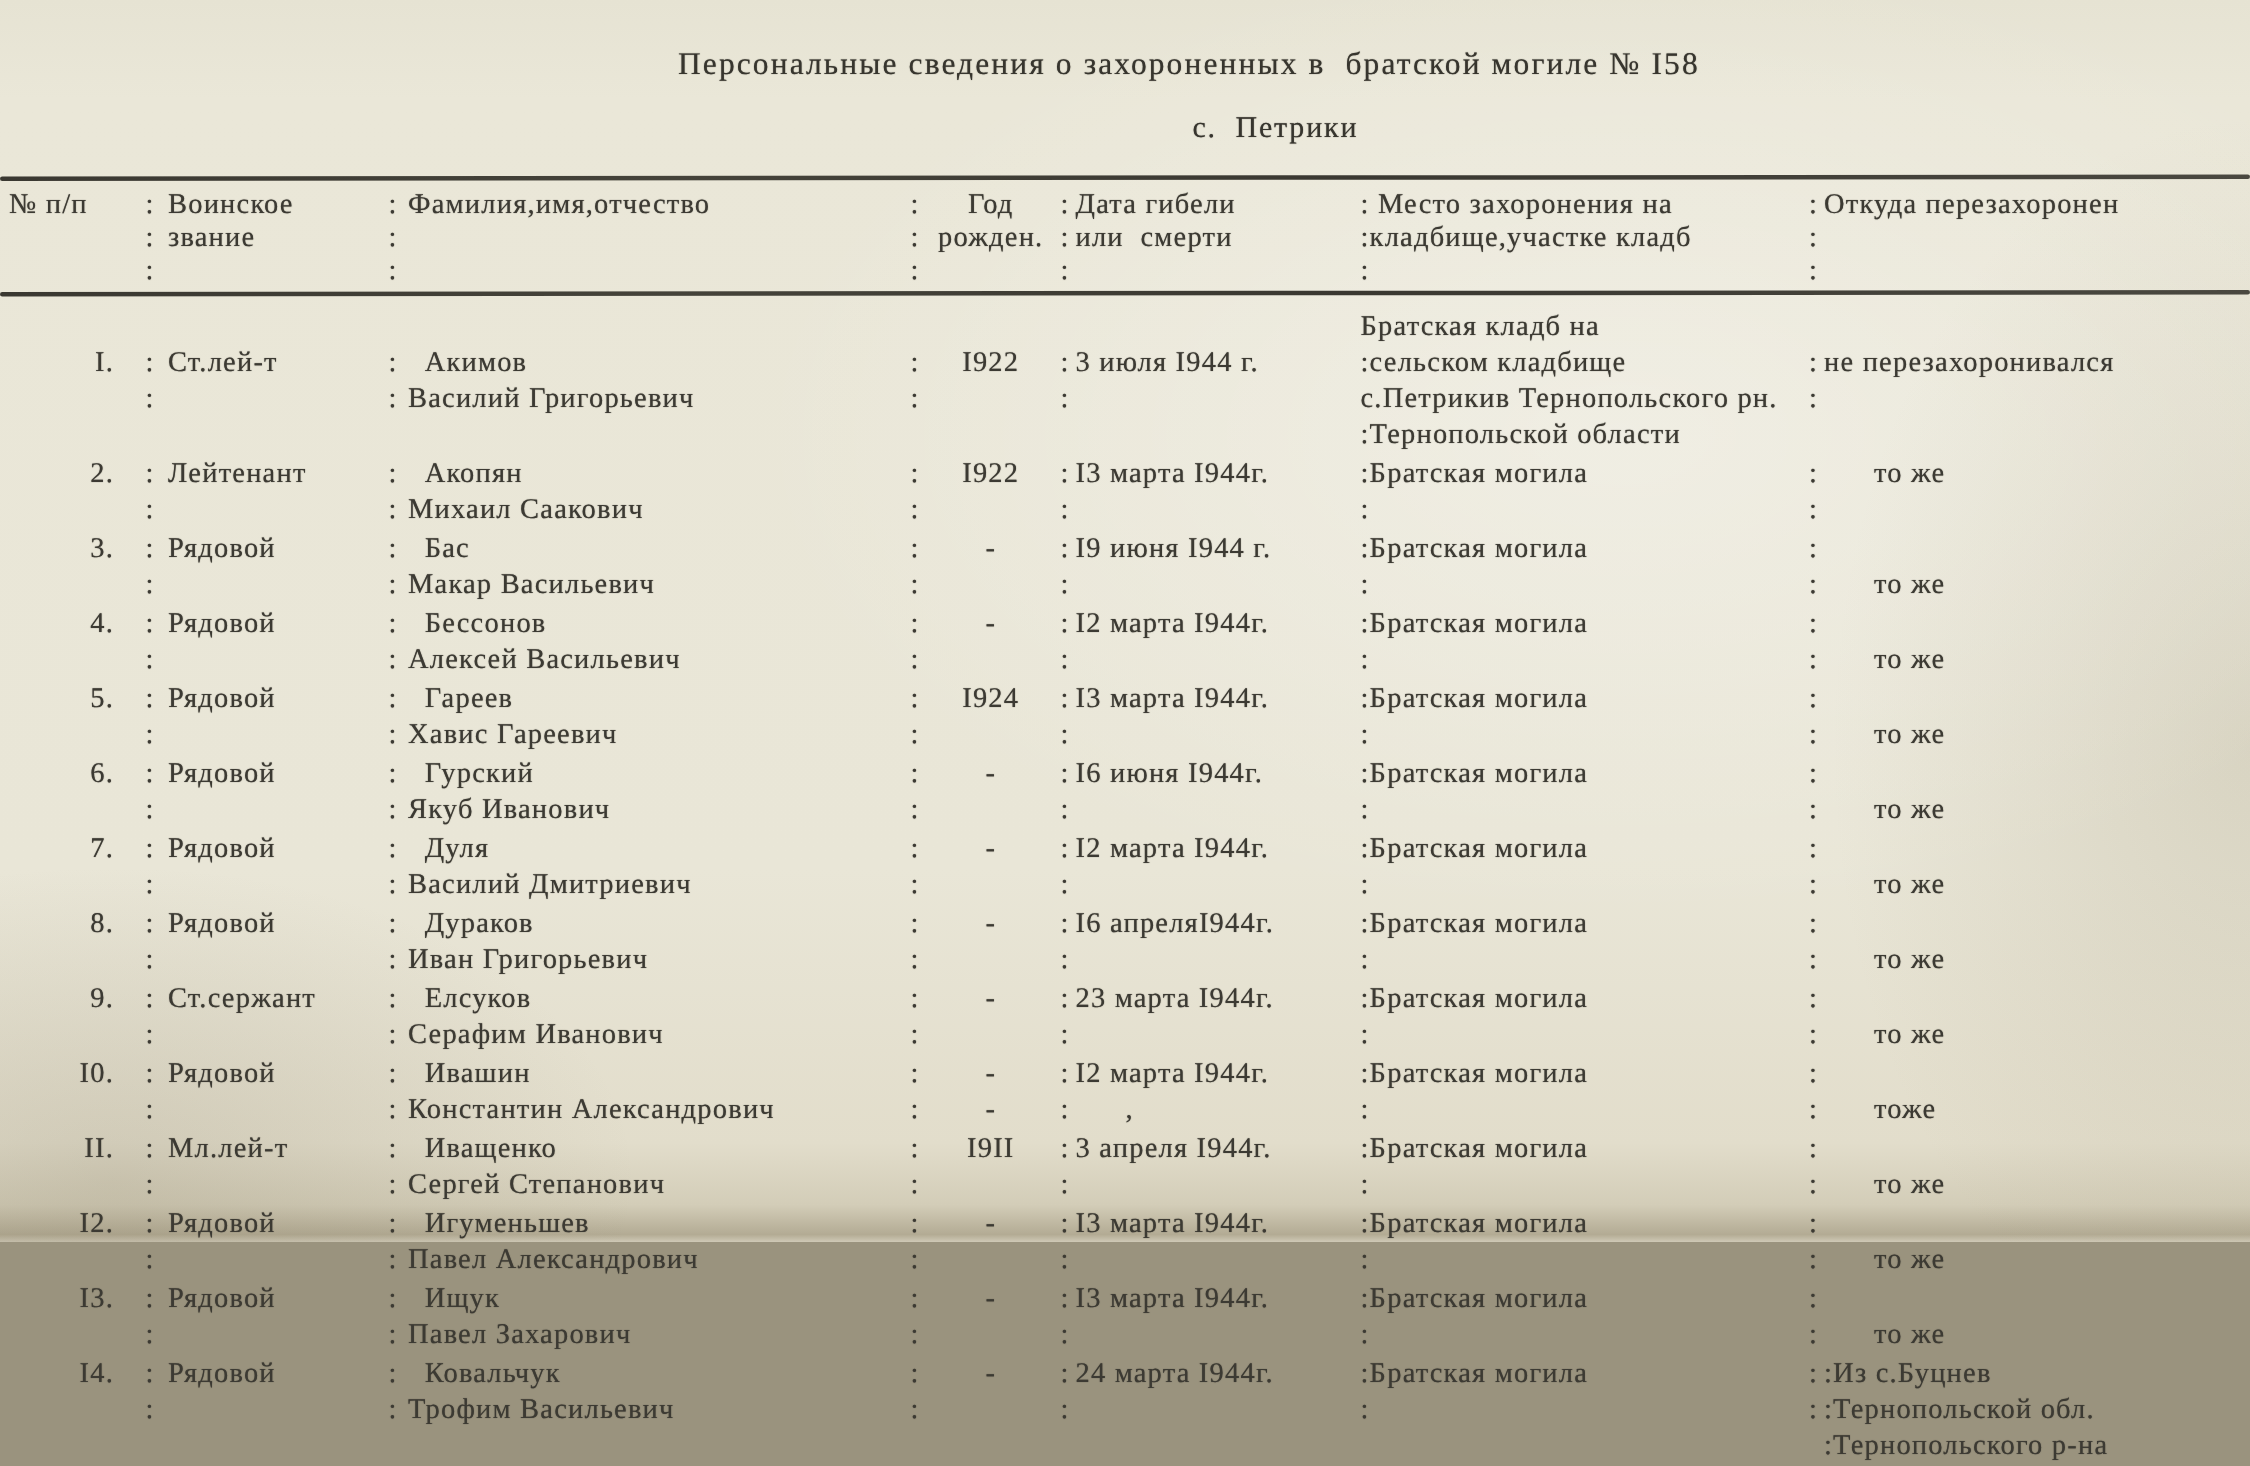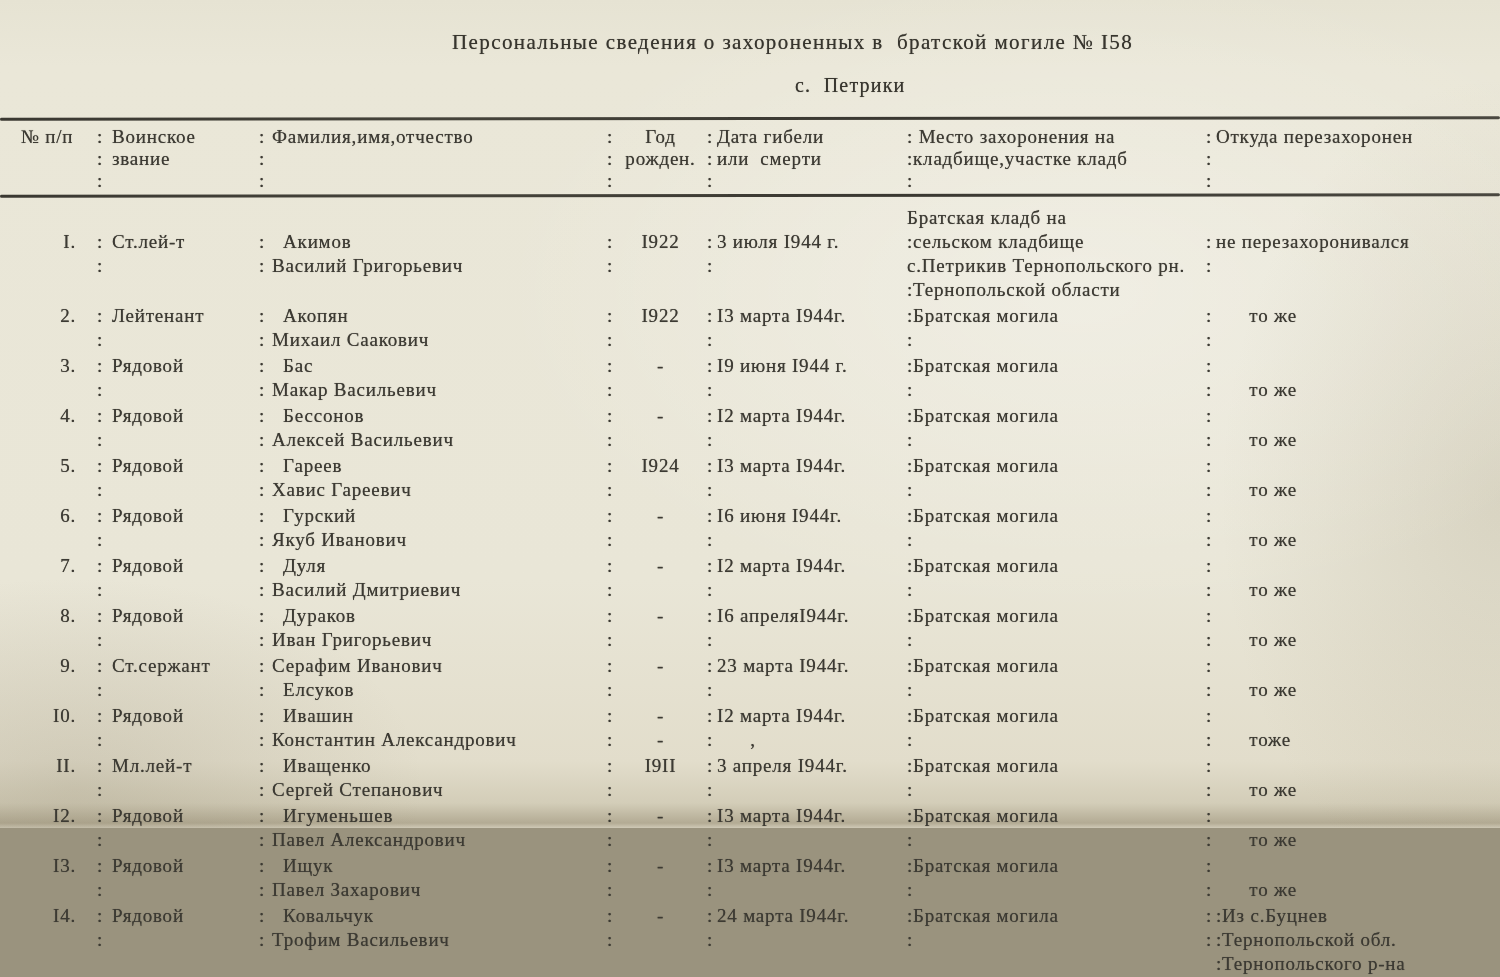--- a/index.html
+++ b/index.html
@@ -28,21 +28,21 @@
   .rule2{margin-top:2px;margin-bottom:9px;}
   .trow{
     display:grid;
     grid-template-columns:88px 24px 140px 20px 330px 16px 85px 14px 190px 295px 14px 284px;
     margin-bottom:2px;
   }
   .line{height:24px;line-height:24px;white-space:pre;overflow:visible;}
   .hrow .line{height:22px;line-height:22px;}
   .cell{overflow:visible;}
   .c-num{text-align:right;padding-right:12px;}
-  .hrow .c-num{text-align:center;padding-left:6px;padding-right:0;}
+  .hrow .c-num{text-align:left;padding-left:6px;padding-right:0;}
   .c-sep{text-align:center;}
   .c-year{text-align:center;}
   .tall .cell{padding-top:24px;}
   .tall .c-place,.tall .c-from{padding-top:0;}
 </style>
 </head>
 <body>
 
 <div class="page">
   <div class="title">Персональные сведения о захороненных в  братской могиле № I58</div>
@@ -528,22 +528,22 @@
           </div>
           <div class="cell c-rank">
             <div class="line">Ст.сержант</div>
             <div class="line"></div>
           </div>
           <div class="cell c-sep">
             <div class="line">:</div>
             <div class="line">:</div>
           </div>
           <div class="cell c-name">
+            <div class="line">  Елсуков</div>
             <div class="line">Серафим Иванович</div>
-            <div class="line">  Елсуков</div>
           </div>
           <div class="cell c-sep">
             <div class="line">:</div>
             <div class="line">:</div>
           </div>
           <div class="cell c-year">
             <div class="line">-</div>
             <div class="line"></div>
           </div>
           <div class="cell c-sep">

